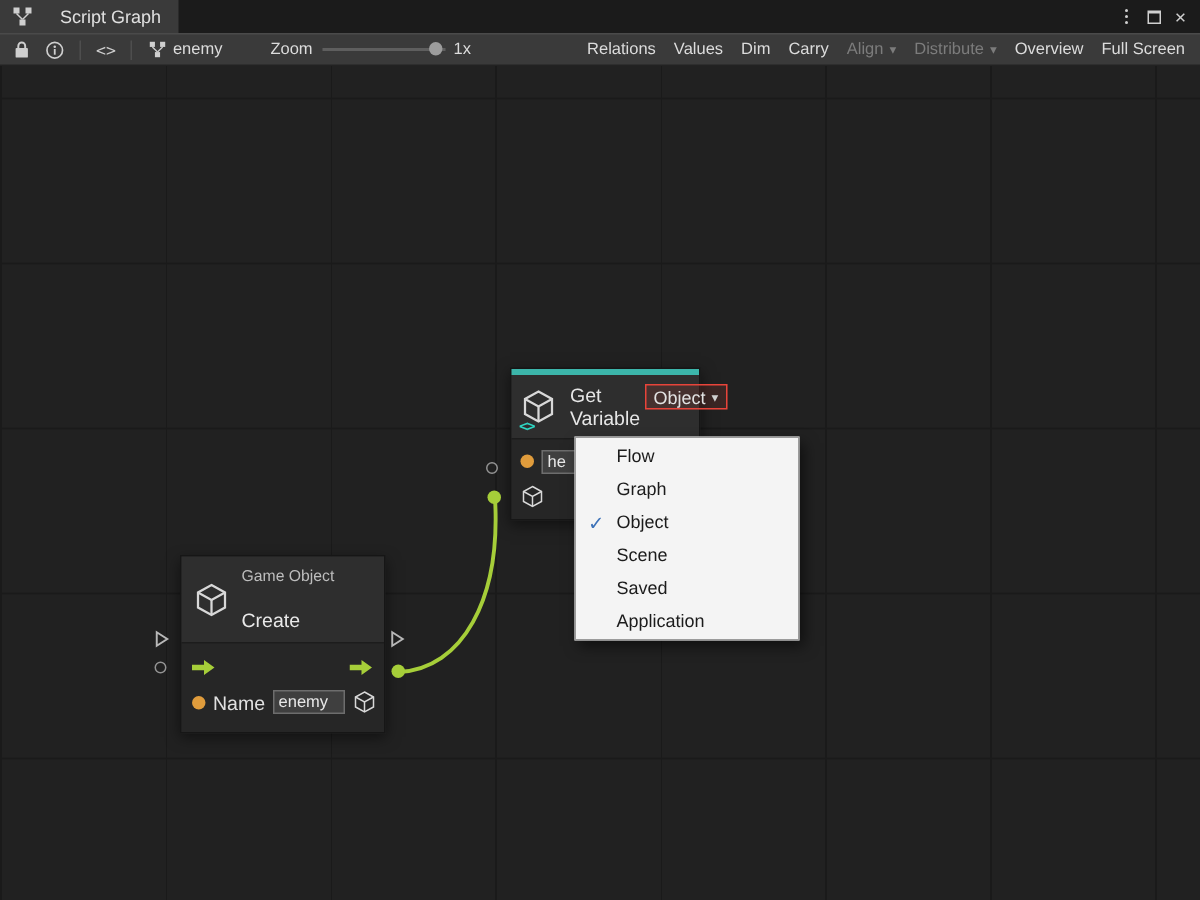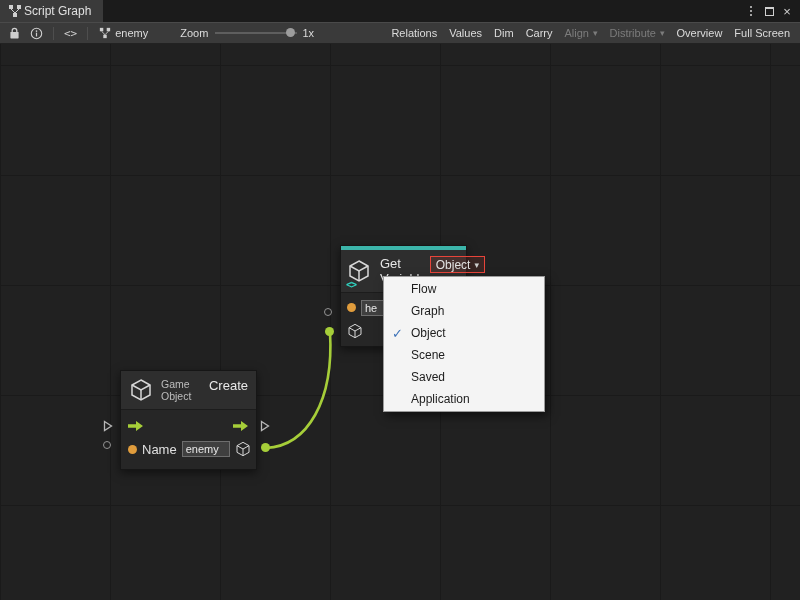--- a/index.html
+++ b/index.html
@@ -7,21 +7,21 @@
   body {
     width:800px; height:600px; overflow:hidden;
     background:#191919;
     font-family:"Liberation Sans", sans-serif;
     -webkit-font-smoothing:antialiased;
   }
 
   
   .titlebar { height:22px; background:#1b1b1b; display:flex; align-items:stretch; }
   .tab {
-    display:flex; align-items:center; gap:2px; padding:0 12px 0 8px;
+    display:flex; align-items:center; gap:18px; padding:0 12px 0 8px;
     background:#3a3a3a; color:#e0e0e0; font-size:12px; cursor:default;
   }
   .win-controls { margin-left:auto; display:flex; align-items:center; padding-right:4px; }
   .wc-btn { width:18px; height:18px; display:flex; align-items:center; justify-content:center; color:#d0d0d0; font-size:13px; }
   .dots { display:flex; flex-direction:column; gap:2px; }
   .dots i { width:2px; height:2px; background:#d0d0d0; border-radius:50%; display:block; }
   .maxbox { width:9px; height:9px; border:1px solid #d0d0d0; border-top-width:2px; }
 
   
   .toolbar {
@@ -70,38 +70,38 @@
   .dot-orange { width:9px; height:9px; border-radius:50%; background:#e09c3c; flex:none; }
   .inline-field {
     background:#3f3f3f; border:1px solid #6d6d6d; color:#e8e8e8; font-size:11px; height:16px;
     padding:0 3px; font-family:"Liberation Sans", sans-serif; outline:none;
   }
   .gv-name { width:72px; }
 
   
   #node-create { left:120px; top:326px; width:137px; }
   .cr-header { background:#2e2e2e; padding:7px 8px; display:flex; gap:8px; align-items:center; }
-  .cr-texts { display:flex; gap:16px; }
+  .cr-texts { display:flex; flex-direction:column; gap:16px; }
   .cr-category { font-size:10.5px; color:#bdbdbd; }
   .cr-title { font-size:13px; color:#e9e9e9; }
   .cr-body { background:#262626; border-top:1px solid #1c1c1c; padding:5px 7px 8px; }
   .flow-row { display:flex; justify-content:space-between; align-items:center; height:22px; }
   .name-row { display:flex; align-items:center; gap:5px; height:24px; }
   .name-label { font-size:13px; color:#e0e0e0; }
   .cr-name { width:48px; }
   .cube-out { margin-left:auto; display:flex; align-items:center; }
 
   
   .ext { position:absolute; }
   .port-circle { width:8px; height:8px; border:1px solid #939393; border-radius:50%; background:transparent; }
   .green-dot { width:9px; height:9px; border-radius:50%; background:#a6ce39; }
 
   
   .ctx-menu {
-    position:absolute; left:383px; top:232px; width:162px; z-index:10;
+    position:absolute; left:383px; top:247px; width:150px; z-index:10;
     background:#f4f4f4; border:1px solid #9b9b9b; box-shadow:3px 4px 9px rgba(0,0,0,.55);
     padding:1px 0;
   }
   .menu-item { display:flex; align-items:center; height:22px; font-size:12px; color:#1c1c1c; cursor:default; }
   .check-cell { width:27px; text-align:center; color:#3d72b8; font-size:13px; flex:none; }
 </style>
 </head>
 <body>
 
 <svg width="0" height="0" style="position:absolute">

